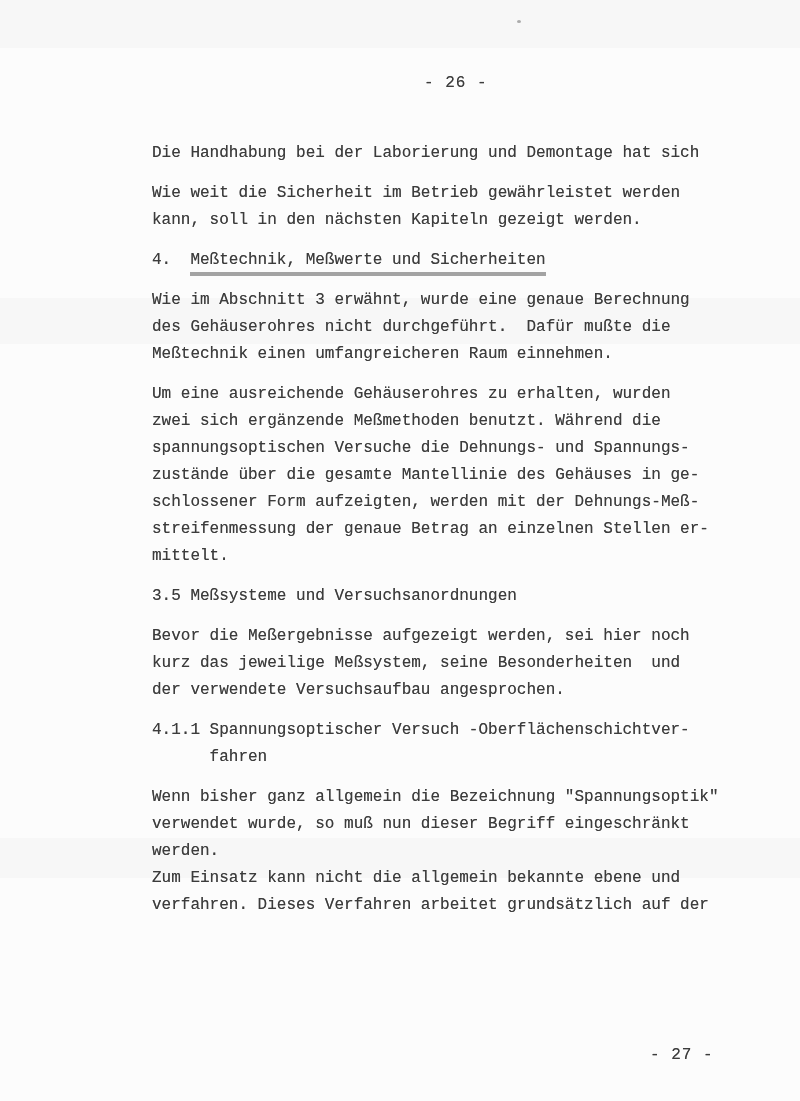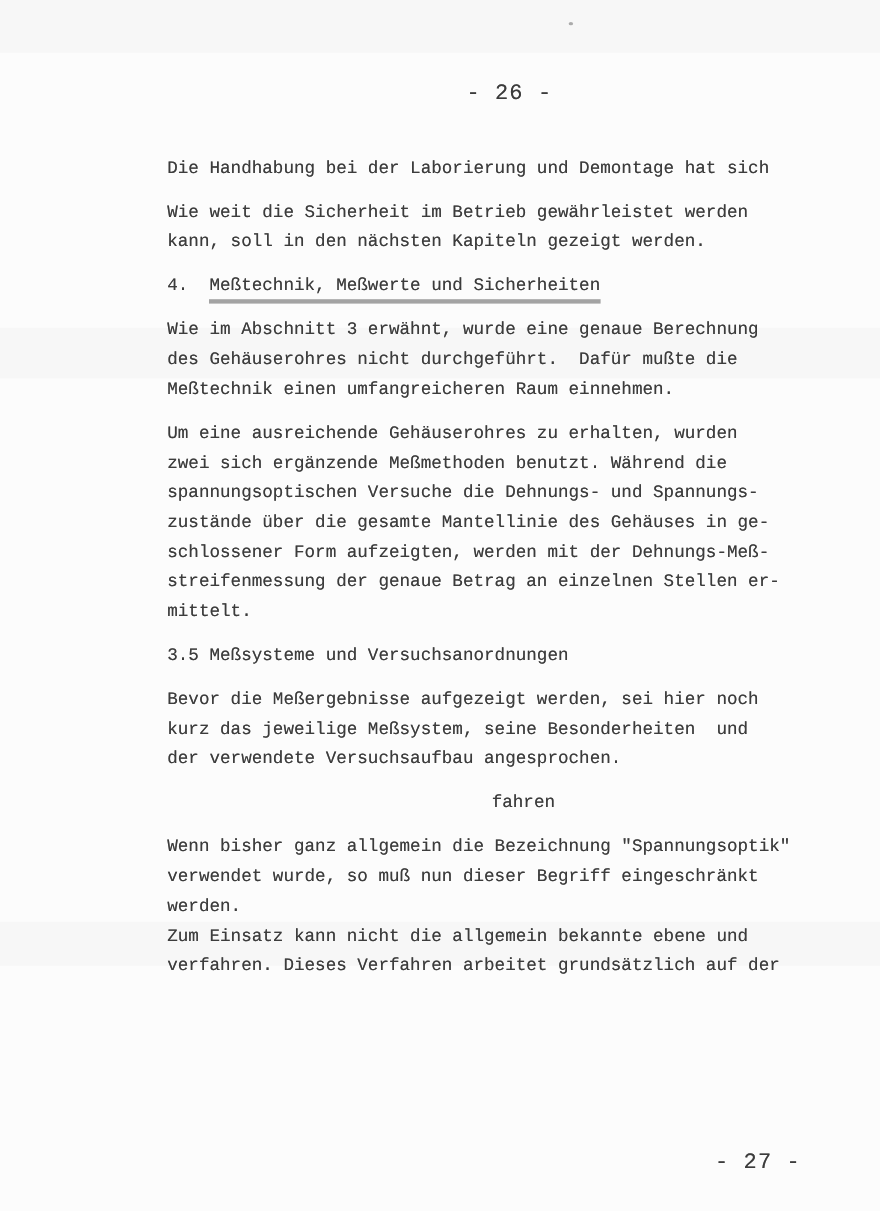--- a/index.html
+++ b/index.html
@@ -31,21 +31,21 @@
     position: absolute;
     top: 20px;
     left: 517px;
     width: 4px;
     height: 3px;
     border-radius: 50%;
     background: rgba(110, 110, 110, 0.55);
   }
   .pageno {
     position: absolute;
-    font-size: 20px;
+    font-size: 16px;
     letter-spacing: 1px;
     white-space: pre;
     text-shadow: 0 0 0.5px rgba(60,60,60,0.65);
   }
   .pageno-top    { top: 74px;   left: 424px; }
   .pageno-bottom { top: 1046px; left: 650px; }
   .content {
     position: absolute;
     left: 152px;
     top: 140px;
@@ -64,21 +64,20 @@
     white-space: pre;
   }
   .heading span { white-space: pre; }
   .underlined {
     border-bottom: 4px solid #a3a3a3;
     padding-bottom: 3px;
     font-family: Liberation Mono, monospace;
   }
   .indent-sub {
     padding-left: 57.6px; 
-    text-align: center;
   }
 </style>
 </head>
 <body>
 
 <div class="page">
 
   <div class="scan-band band-1"></div>
   <div class="scan-band band-2"></div>
   <div class="scan-band band-3"></div>
@@ -117,20 +116,21 @@
 
     <h3 class="heading"><span>3.5 Meßsysteme und Versuchsanordnungen</span></h3>
 
     <p class="para">
       <span class="line">Bevor die Meßergebnisse aufgezeigt werden, sei hier noch</span>
       <span class="line">kurz das jeweilige Meßsystem, seine Besonderheiten  und</span>
       <span class="line">der verwendete Versuchsaufbau angesprochen.</span>
     </p>
 
     <h3 class="heading">
+      <span class="line">4.1.1 Spannungsoptischer Versuch -Oberflächenschichtver-</span>
       <span class="line indent-sub">fahren</span>
     </h3>
 
     <p class="para">
       <span class="line">Wenn bisher ganz allgemein die Bezeichnung "Spannungsoptik"</span>
       <span class="line">verwendet wurde, so muß nun dieser Begriff eingeschränkt</span>
       <span class="line">werden.</span>
       <span class="line">Zum Einsatz kann nicht die allgemein bekannte ebene und</span>
       <span class="line">verfahren. Dieses Verfahren arbeitet grundsätzlich auf der</span>
     </p>

